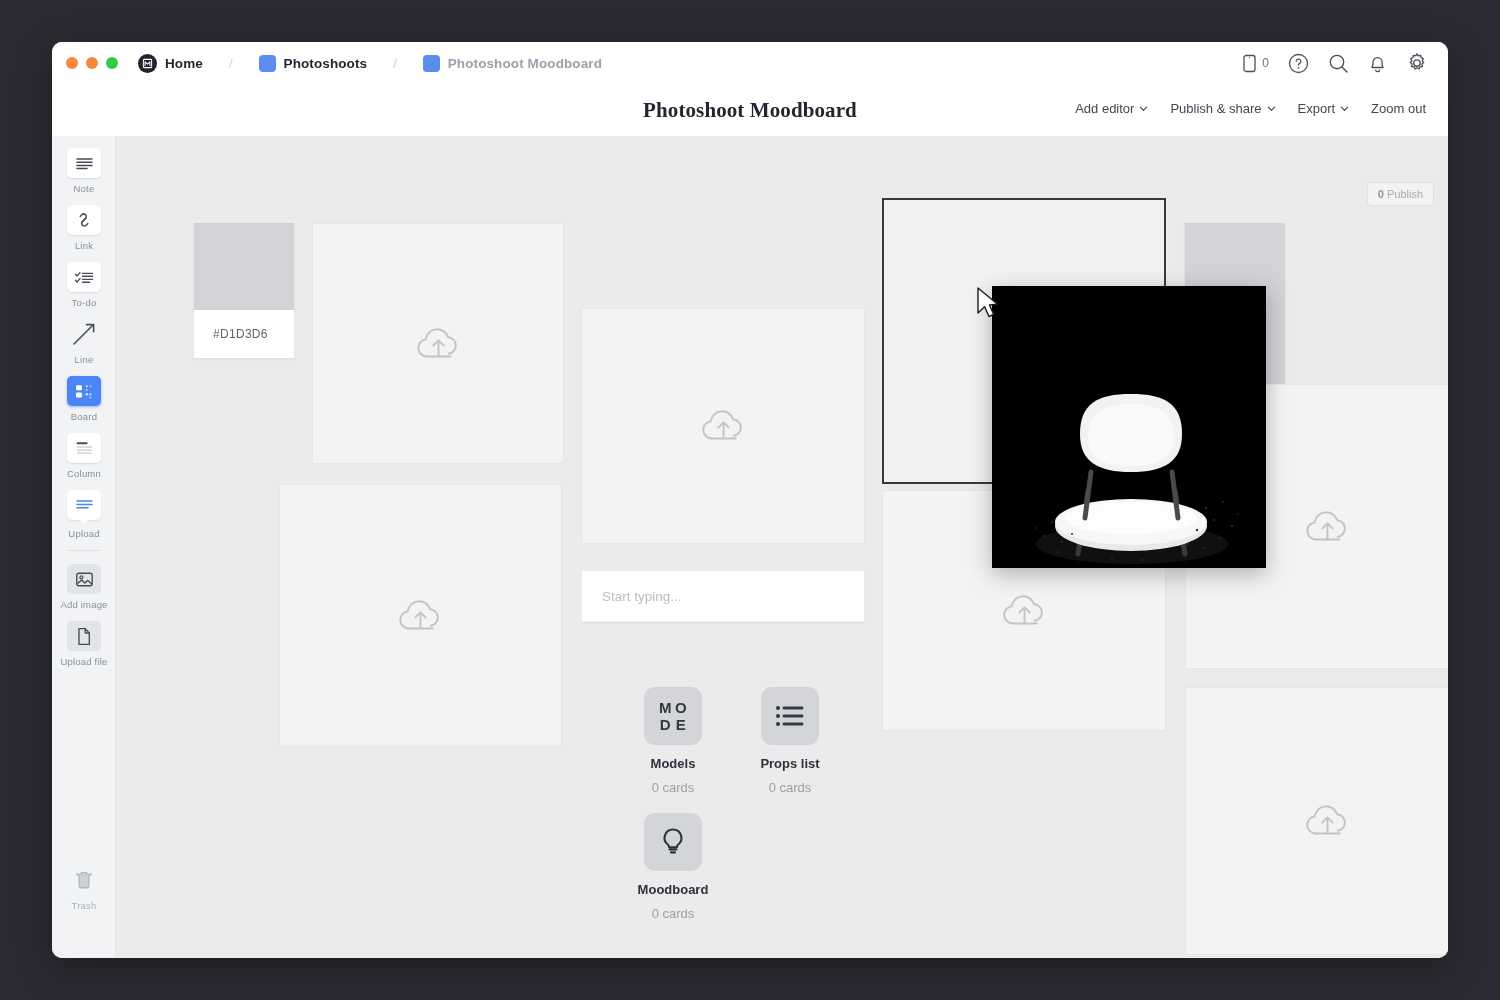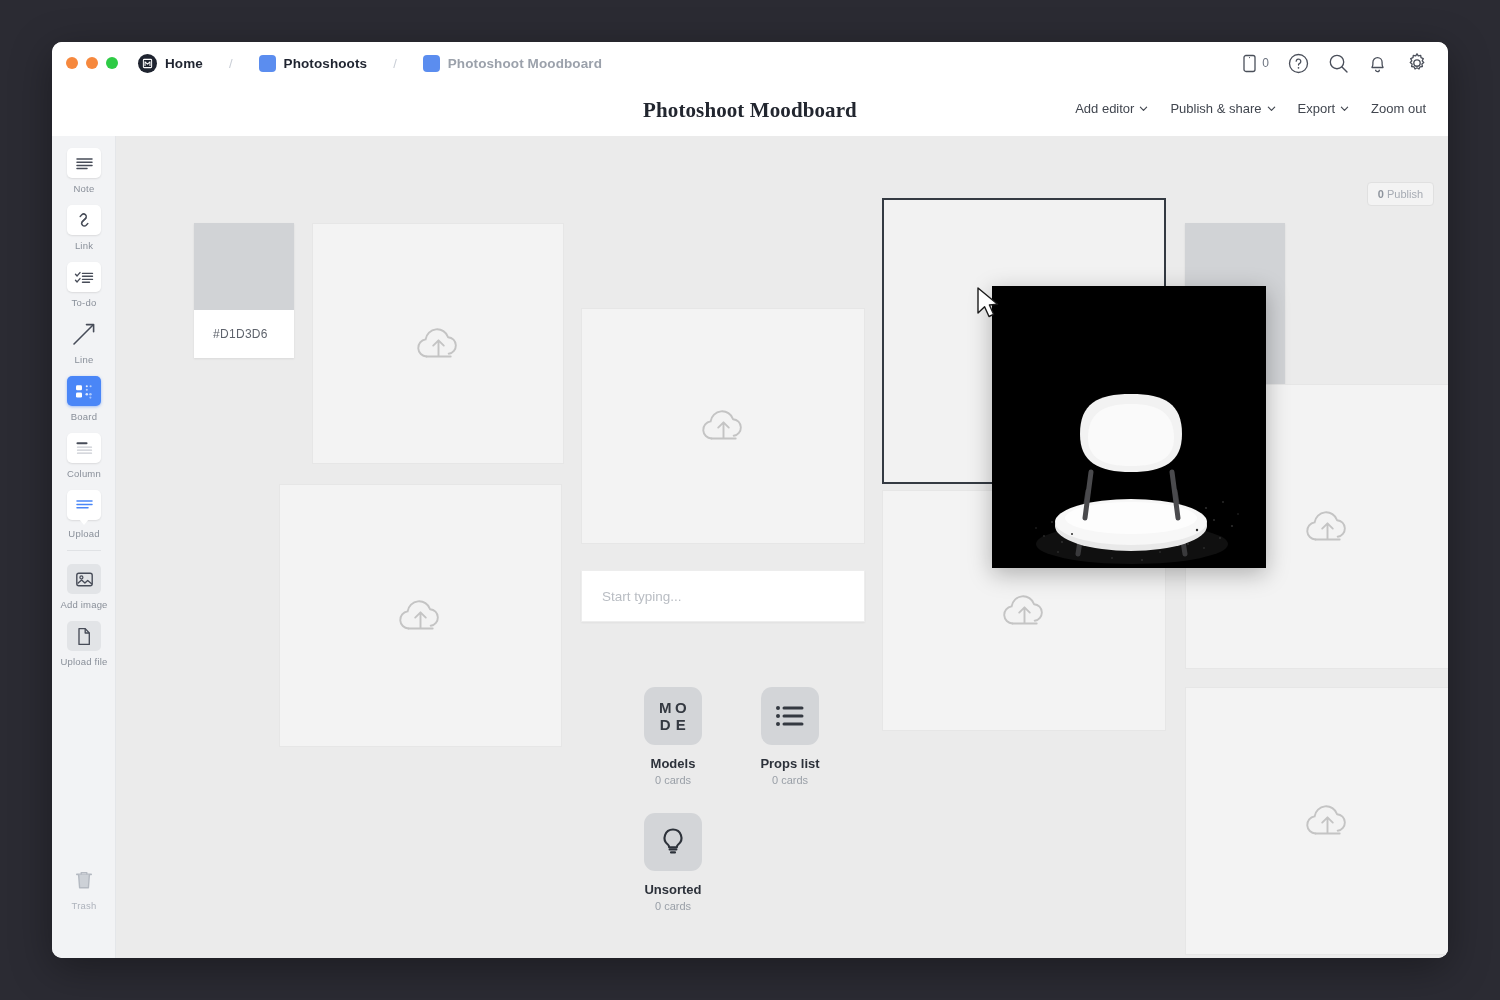--- a/index.html
+++ b/index.html
@@ -149,21 +149,21 @@
     width: 58px; height: 58px; border-radius: 11px; background: #d3d5d8;
     margin: 0 auto; display: flex; align-items: center; justify-content: center;
     color: #3b4048;
   }
   .mode-grid {
     display: grid; grid-template-columns: 1fr 1fr; gap: 0px 3px;
     font-size: 15px; font-weight: bold; color: #343941; line-height: 17px;
     font-family: "Liberation Sans", sans-serif;
   }
   .boardtile-name { font-size: 13px; font-weight: bold; color: #2c313a; margin-top: 11px; }
-  .boardtile-count { font-size: 11px; color: #9aa0a8; margin-top: 3px; }
+  .boardtile-count { font-size: 13px; color: #9aa0a8; margin-top: 9px; }
 
   
   .drag-img {
     position: absolute;
     background: #000;
     overflow: hidden;
     box-shadow: 0 6px 22px rgba(0,0,0,.28);
   }
   .chair-svg { position: absolute; left: 0; top: 0; }
 
@@ -449,21 +449,21 @@
       <div class="boardtile-count">0 cards</div>
     </div>
 
     <div class="boardtile" style="left:502px; top:677px;">
       <div class="boardtile-ico">
         <svg width="26" height="30" viewBox="0 0 26 30">
             <path d="M13 2.5a8.4 8.4 0 015.2 15c-.9.7-1.3 1.6-1.3 2.7h-7.8c0-1.1-.4-2-1.3-2.7A8.4 8.4 0 0113 2.5z" fill="none" stroke="#2d323a" stroke-width="2.1" stroke-linejoin="round"></path>
             <path d="M9.6 22.4h6.8M11 25.4h4" stroke="#2d323a" stroke-width="2.1" stroke-linecap="round"></path>
           </svg>
       </div>
-      <div class="boardtile-name">Unsorted</div>
+      <div class="boardtile-name">Moodboard</div>
       <div class="boardtile-count">0 cards</div>
     </div>
 
     <div class="card swatch" style="left:1069px; top:87px; width:100px; height:225px;">
       <div class="swatch-color" style="height:182px;"></div>
     </div>
 
     <div class="card droptarget" style="left:766px; top:62px; width:284px; height:286px;"></div>
 
     <div class="card ph" style="left:766px; top:354px; width:284px; height:241px;">

